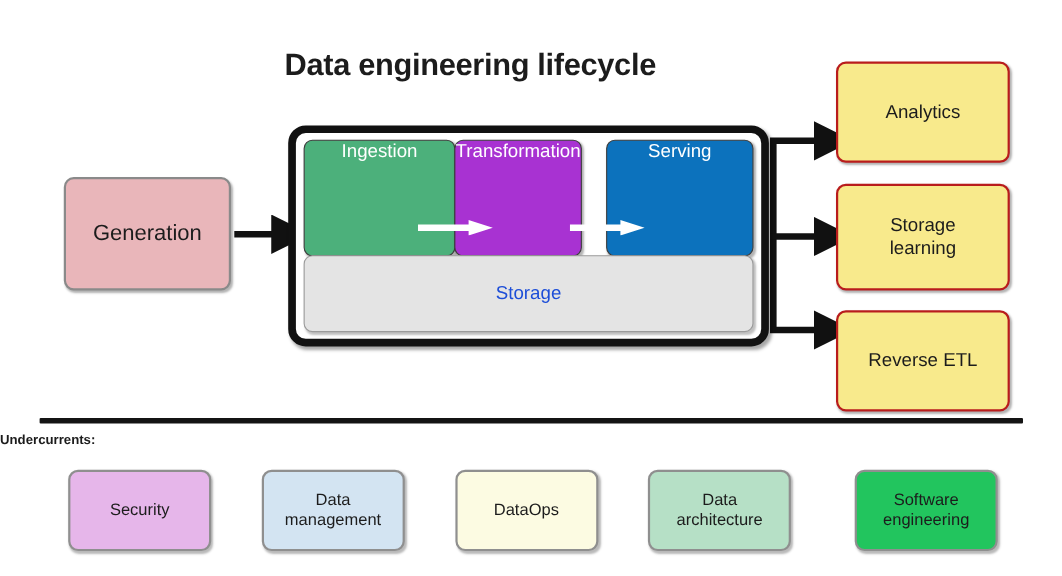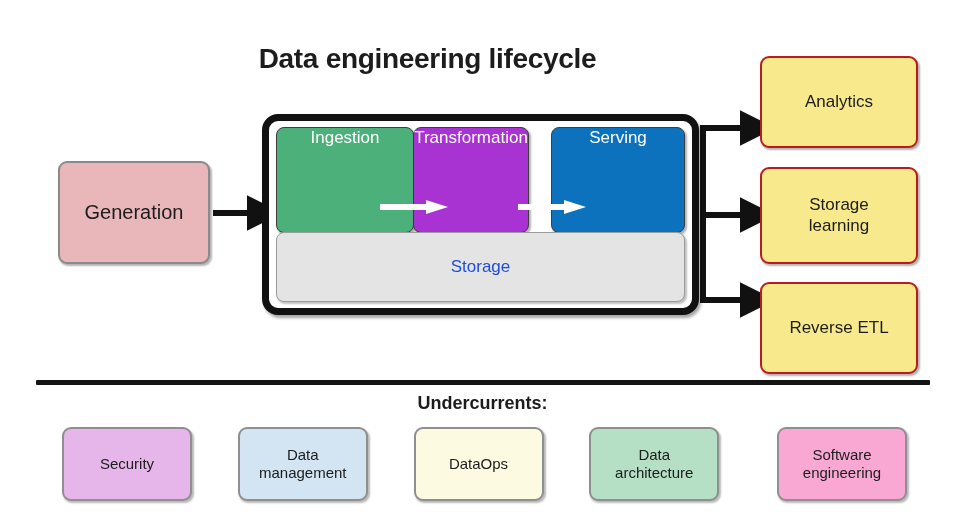--- a/index.html
+++ b/index.html
@@ -156,22 +156,22 @@
     width: 894px;
     height: 5px;
     background: #141414;
     border-radius: 1px;
   }
   .undercurrents-label {
     position: absolute;
     left: 0;
     top: 393px;
     width: 965px;
-    text-align: center;
-    font-size: 18px;
+    text-align: left;
+    font-size: 12px;
     font-weight: 700;
     color: #1c1c1c;
   }
   .uc-row {
     position: absolute;
     left: 62px;
     top: 427px;
     width: 845px;
     height: 74px;
     display: flex;
@@ -278,21 +278,21 @@
       <span>
         <span>DataOps</span>
       </span>
     </div>
     <div class="uc-box" style="background:#b6e0c6;">
       <span>
         <span>Data</span><br>
         <span>architecture</span>
       </span>
     </div>
-    <div class="uc-box" style="background:#f9a8d4;margin-left:12px;">
+    <div class="uc-box" style="background:#22c55e;margin-left:12px;">
       <span>
         <span>Software</span><br>
         <span>engineering</span>
       </span>
     </div>
   </div>
 
 </div>
 
 </body></html>

